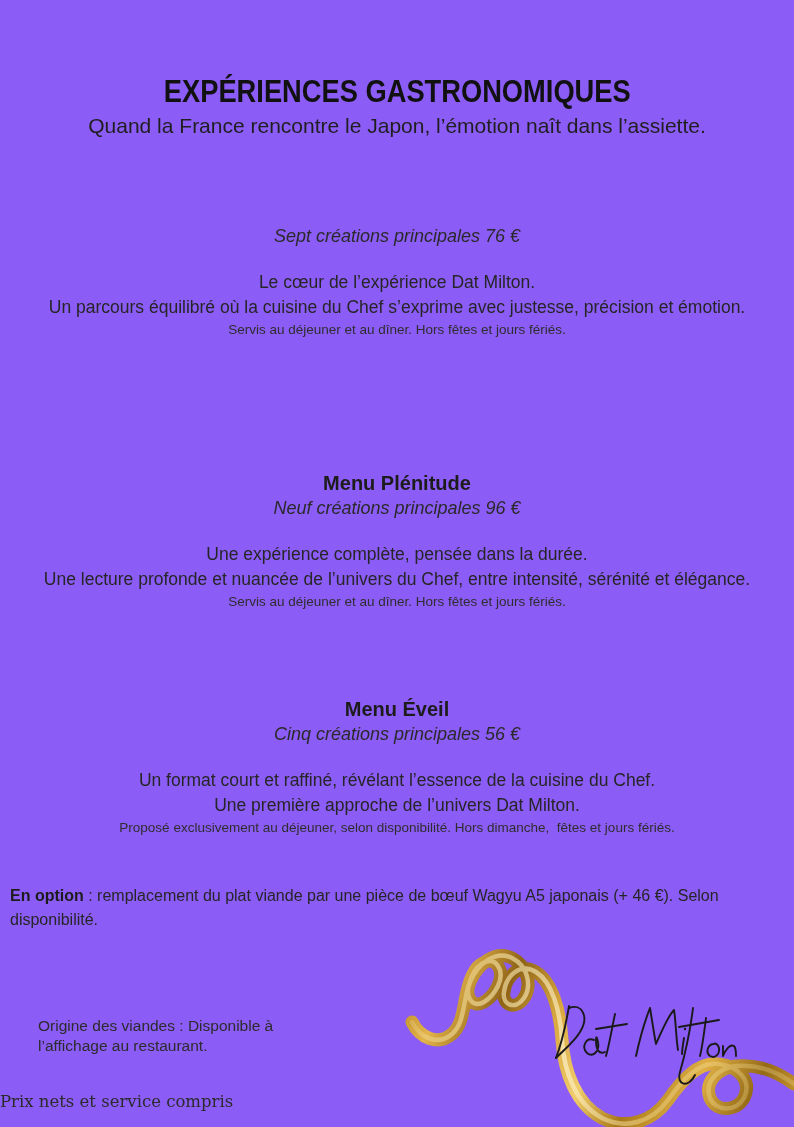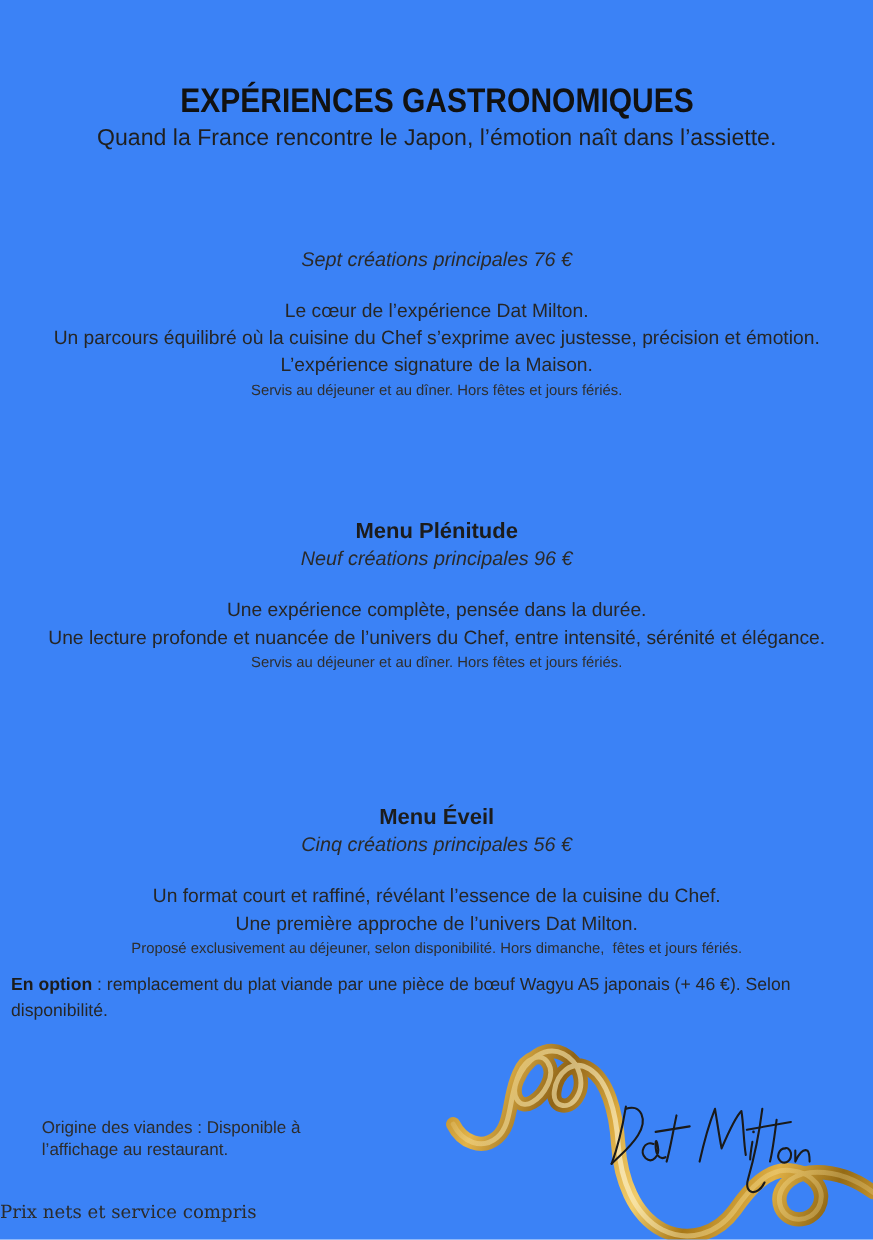--- a/index.html
+++ b/index.html
@@ -1,20 +1,20 @@
 <!DOCTYPE html>
 <html lang="fr"><head>
 <meta charset="utf-8">
 <style>
   html,body{margin:0;padding:0;background:#ffffff;}
   .page{
     position:relative;
     width:794px;height:1127px;
     margin:0 auto;
-    background:#3b82f6;
+    background:#8b5cf6;
     overflow:hidden;
     font-family:"Liberation Sans", sans-serif;
     color:#242424;
   }
   
   .header{position:absolute;top:74px;left:0;width:794px;text-align:center;}
   .page-title{
     display:inline-block;
     margin:0;
     font-size:31px;
@@ -90,36 +90,35 @@
   <div class="header">
     <h1 class="page-title">EXPÉRIENCES GASTRONOMIQUES</h1>
     <p class="page-subtitle">Quand la France rencontre le Japon, l’émotion naît dans l’assiette.</p>
   </div>
 
   <section class="menu-section" style="top:224px">
     <p class="menu-price">Sept créations principales 76 €</p>
     <div class="menu-desc">
       <p>Le cœur de l’expérience Dat Milton.</p>
       <p>Un parcours équilibré où la cuisine du Chef s’exprime avec justesse, précision et émotion.</p>
-      <p>L’expérience signature de la Maison.</p>
     </div>
     <p class="menu-note">Servis au déjeuner et au dîner. Hors fêtes et jours fériés.</p>
   </section>
 
   <section class="menu-section" style="top:471px">
     <h2 class="menu-name">Menu Plénitude</h2>
     <p class="menu-price">Neuf créations principales 96 €</p>
     <div class="menu-desc">
       <p>Une expérience complète, pensée dans la durée.</p>
       <p>Une lecture profonde et nuancée de l’univers du Chef, entre intensité, sérénité et élégance.</p>
     </div>
     <p class="menu-note">Servis au déjeuner et au dîner. Hors fêtes et jours fériés.</p>
   </section>
 
-  <section class="menu-section" style="top:731px">
+  <section class="menu-section" style="top:697px">
     <h2 class="menu-name">Menu Éveil</h2>
     <p class="menu-price">Cinq créations principales 56 €</p>
     <div class="menu-desc">
       <p>Un format court et raffiné, révélant l’essence de la cuisine du Chef.</p>
       <p>Une première approche de l’univers Dat Milton.</p>
     </div>
     <p class="menu-note">Proposé exclusivement au déjeuner, selon disponibilité. Hors dimanche,  fêtes et jours fériés.</p>
   </section>
 
   <div class="option-block">

